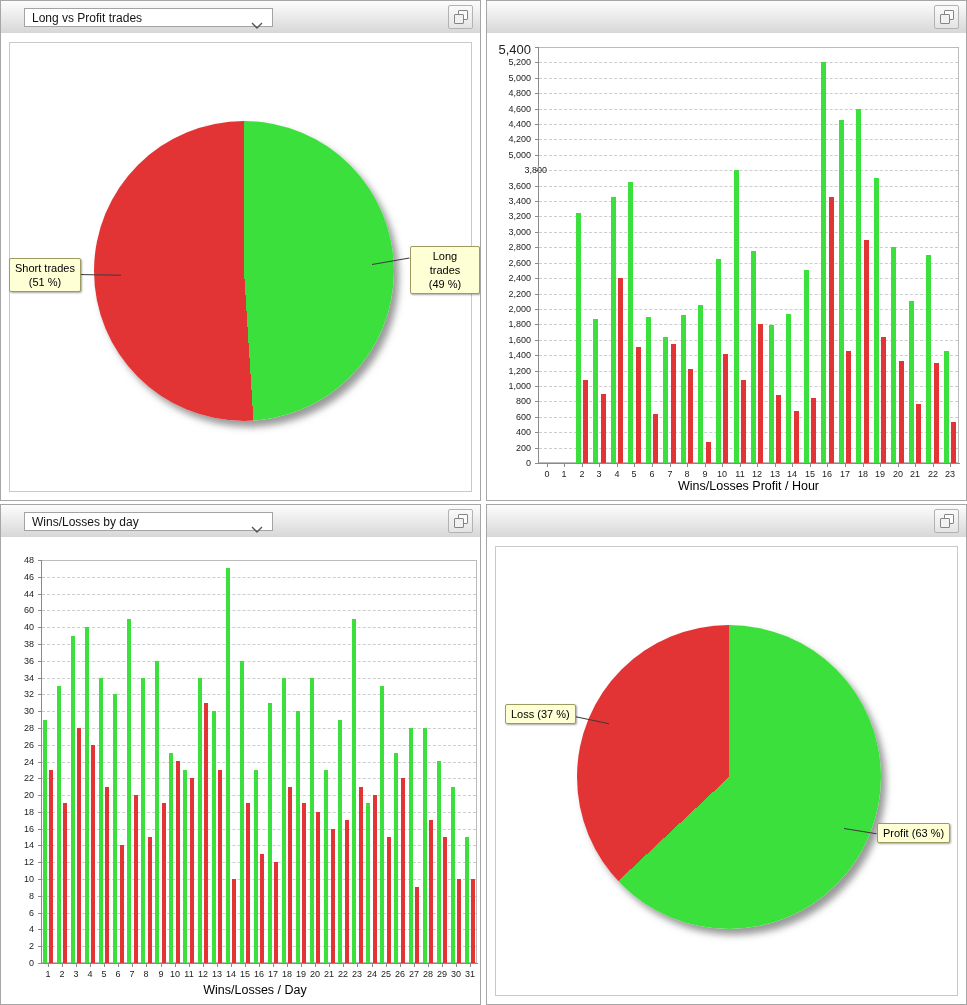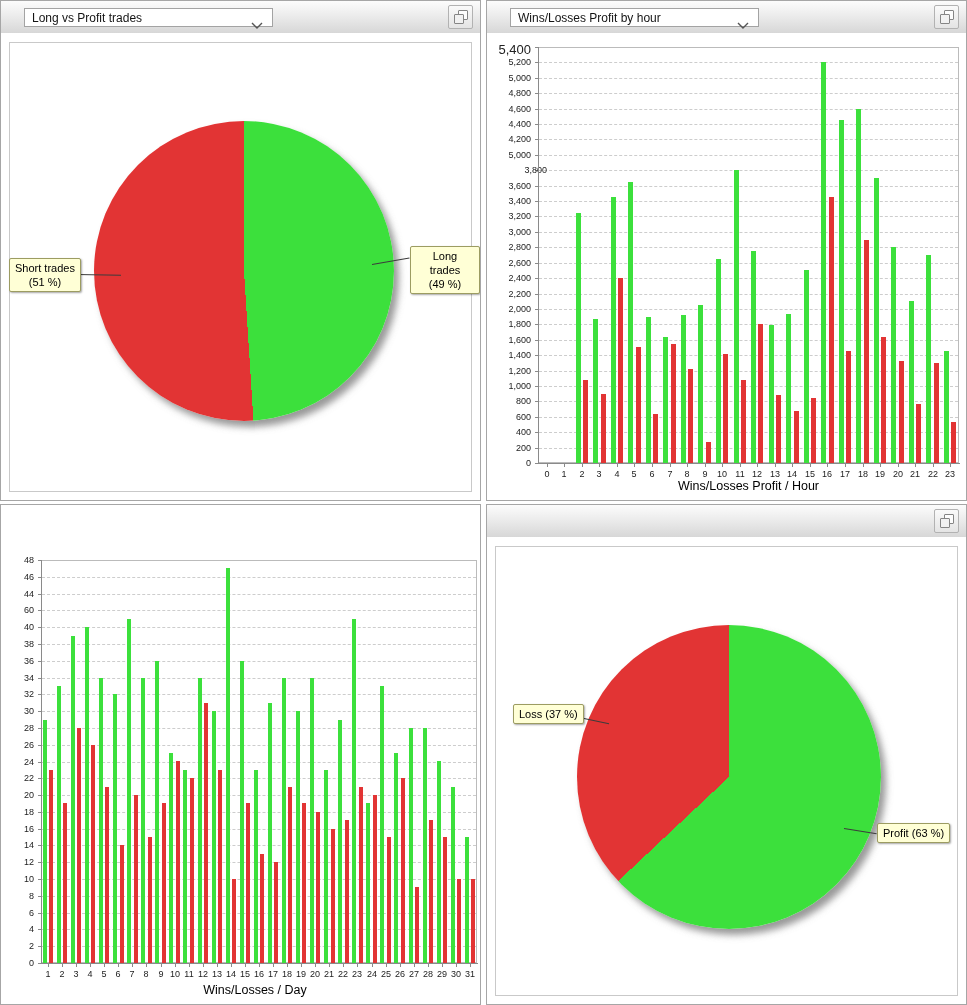--- a/index.html
+++ b/index.html
@@ -18,21 +18,21 @@
   .inner-frame{position:absolute;left:8px;top:9px;right:8px;bottom:8px;border:1px solid #c9c9c9;background:#fff;}
   .pie{position:absolute;border-radius:50%;box-shadow:5px 6px 7px rgba(110,110,110,0.7);}
   .pie-tl{left:93px;top:88px;width:300px;height:300px;}
   .pie-br{left:90px;top:88px;width:304px;height:304px;}
   .callout{position:absolute;background:#ffffd6;border:1px solid #9c9c62;border-radius:2px;padding:2px 5px;font-size:11px;line-height:14px;color:#000;text-align:center;white-space:pre-line;box-shadow:1px 1px 2px rgba(0,0,0,0.35);}
   .leader{position:absolute;height:0;border-top:1px solid #3c3c3c;transform-origin:left center;}
   .co-short{left:8px;top:225px;}
   .ld-short{left:76px;top:241px;width:44px;transform:rotate(1deg);}
   .co-long{left:409px;top:213px;}
   .ld-long{left:371px;top:231px;width:38px;transform:rotate(-10deg);}
-  .co-loss{left:18px;top:167px;white-space:nowrap;margin-left:8px;}
+  .co-loss{left:18px;top:167px;white-space:nowrap;}
   .ld-loss{left:78px;top:177px;width:45px;transform:rotate(12deg);}
   .co-profit{left:390px;top:286px;white-space:nowrap;}
   .ld-profit{left:357px;top:291px;width:33px;transform:rotate(9deg);}
   .barchart{position:absolute;inset:0;}
   .axis-title{position:absolute;top:446px;text-align:center;font-size:12.5px;color:#000;}
   .title-hour{left:51px;width:421px;}
   .title-day{left:36px;width:436px;}
 </style>
 </head>
 <body>
@@ -61,26 +61,20 @@
       <div class="callout co-short">Short trades
 (51 %)</div>
       <div class="leader ld-long"></div>
       <div class="callout co-long">Long trades
 (49 %)</div>
     </div>
   </section>
 
   <section class="panel">
     <div class="panel-header">
-      <div class="dropdown">
-        <span class="dd-label">Wins/Losses Profit by hour</span>
-        <span class="chev"><svg width="12" height="7">
-              <polyline points="1,1 6,6 11,1" stroke="#555" fill="none" stroke-width="1.4"></polyline>
-            </svg></span>
-      </div>
       <button class="copy-btn">
         <span class="dup-icon">
             <i class="b"></i>
             <i class="f"></i>
           </span>
       </button>
     </div>
     <div class="panel-body">
       <div class="barchart">
           <div style="position: absolute; left: 51px; top: 14px; width: 421px; height: 416px; border: 1px solid rgb(187, 187, 187); box-sizing: border-box;"></div>
@@ -259,20 +253,34 @@
           <div style="position: absolute; left: 463px; top: 431px; width: 1px; height: 3px; background: rgb(138, 138, 138);"></div>
           <div style="position: absolute; left: 451px; top: 436px; width: 24px; text-align: center; font-size: 9px; color: rgb(34, 34, 34);">23</div>
           <div style="position: absolute; left: 457px; top: 318px; width: 5px; height: 112px; background: rgb(60, 224, 60);"></div>
           <div style="position: absolute; left: 464px; top: 389px; width: 5px; height: 41px; background: rgb(226, 52, 52);"></div>
         </div>
       <div class="axis-title title-hour">Wins/Losses Profit / Hour</div>
     </div>
   </section>
 
   <section class="panel">
+    <div class="panel-header">
+      <div class="dropdown">
+        <span class="dd-label">Wins/Losses by day</span>
+        <span class="chev"><svg width="12" height="7">
+              <polyline points="1,1 6,6 11,1" stroke="#555" fill="none" stroke-width="1.4"></polyline>
+            </svg></span>
+      </div>
+      <button class="copy-btn">
+        <span class="dup-icon">
+            <i class="b"></i>
+            <i class="f"></i>
+          </span>
+      </button>
+    </div>
     <div class="panel-body">
       <div class="barchart">
           <div style="position: absolute; left: 40px; top: 23px; width: 436px; height: 403px; border: 1px solid rgb(187, 187, 187); box-sizing: border-box;"></div>
           <div style="position: absolute; left: 37px; top: 426px; width: 3px; height: 1px; background: rgb(138, 138, 138);"></div>
           <div style="position: absolute; left: 0px; top: 421px; width: 33px; text-align: right; font-size: 9px; color: rgb(34, 34, 34);">0</div>
           <div style="position: absolute; left: 41px; top: 409px; width: 434px; height: 0px; border-top: 1px dashed rgb(205, 205, 205);"></div>
           <div style="position: absolute; left: 37px; top: 409px; width: 3px; height: 1px; background: rgb(138, 138, 138);"></div>
           <div style="position: absolute; left: 0px; top: 404px; width: 33px; text-align: right; font-size: 9px; color: rgb(34, 34, 34);">2</div>
           <div style="position: absolute; left: 41px; top: 392px; width: 434px; height: 0px; border-top: 1px dashed rgb(205, 205, 205);"></div>
           <div style="position: absolute; left: 37px; top: 392px; width: 3px; height: 1px; background: rgb(138, 138, 138);"></div>

